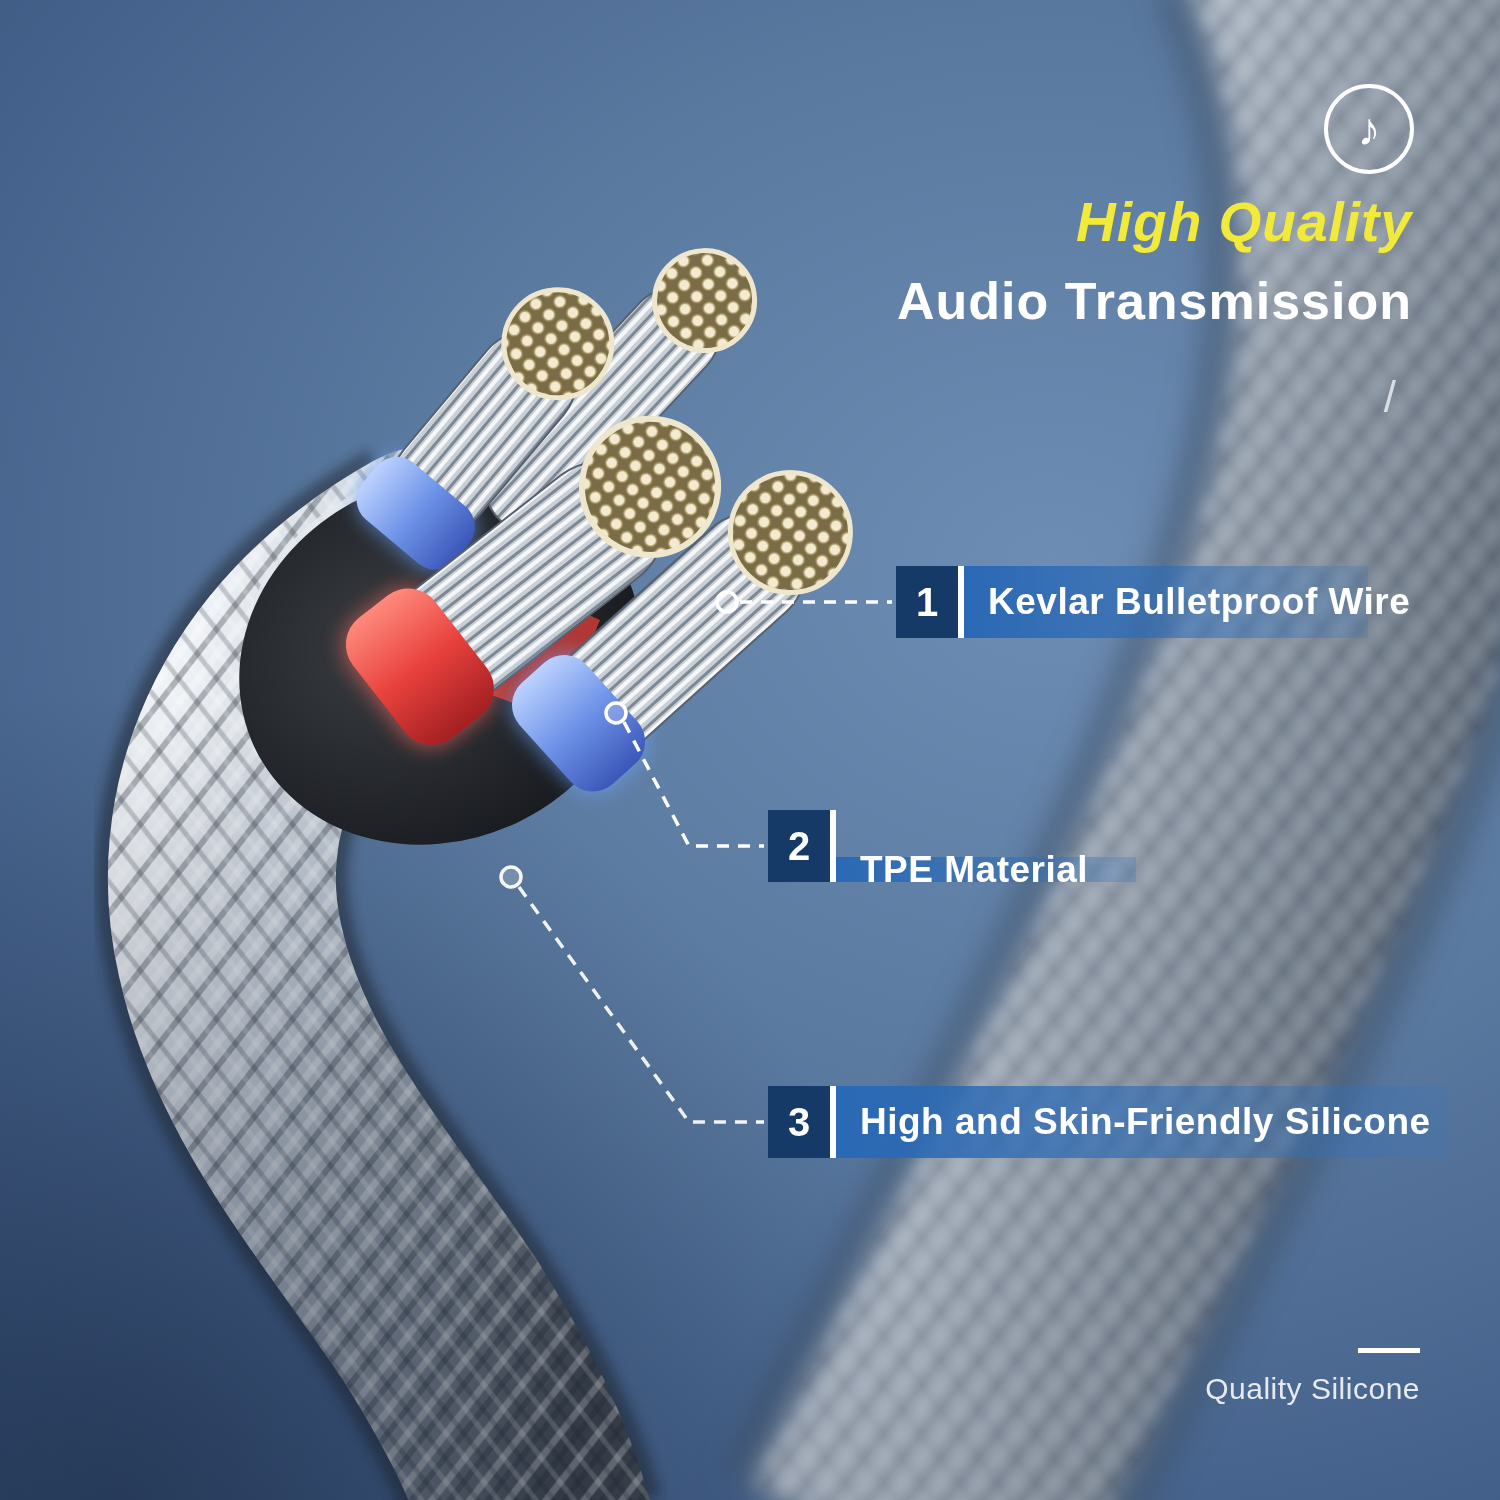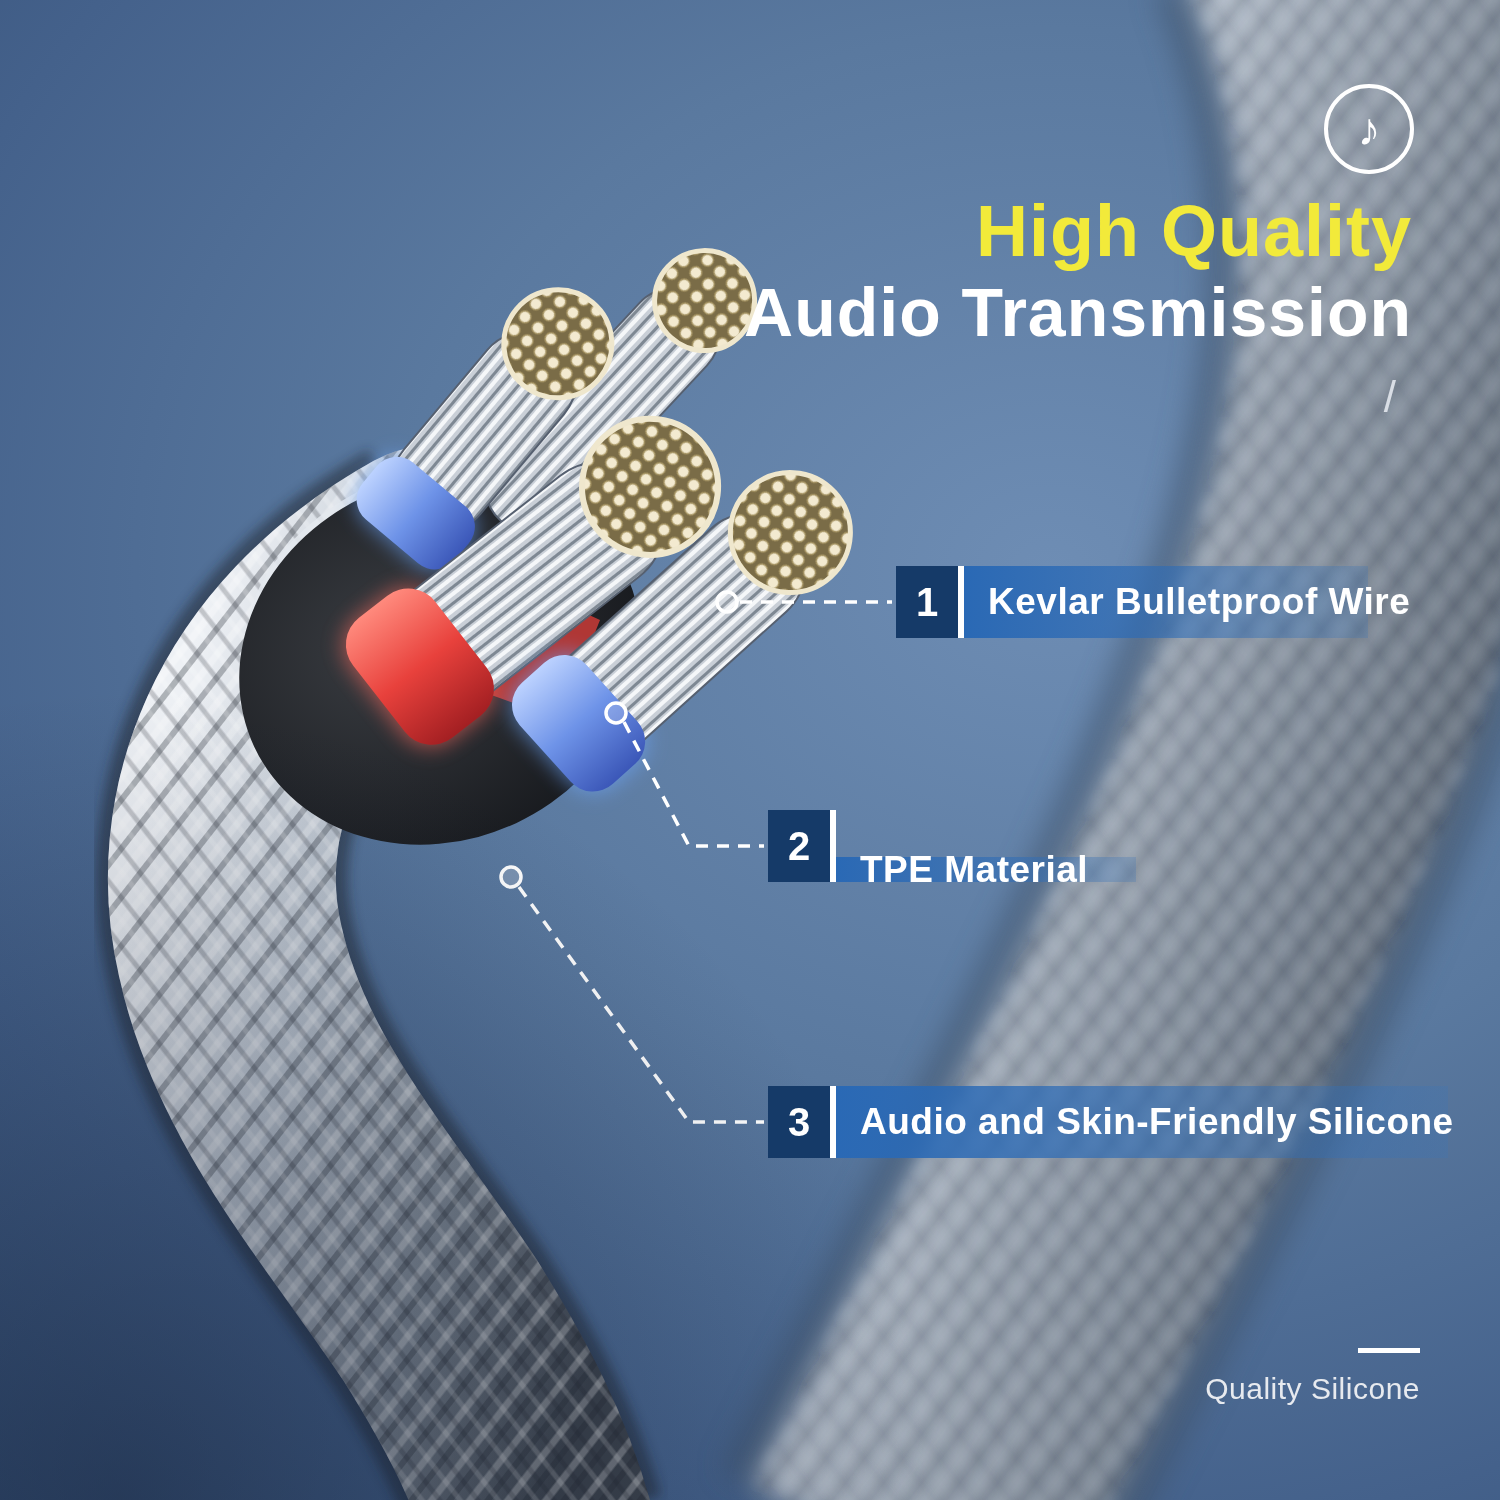--- a/index.html
+++ b/index.html
@@ -13,22 +13,22 @@
     background:radial-gradient(120% 120% at 8% 100%, rgba(15,25,45,.45) 0%, rgba(15,25,45,0) 45%);}
   svg.art{position:absolute;left:0;top:0;}
 
   
   .music-badge{
     position:absolute;top:84px;left:1324px;width:90px;height:90px;border:4px solid #ffffff;
     border-radius:50%;display:flex;align-items:center;justify-content:center;
     color:#ffffff;font-size:46px;line-height:1;box-sizing:border-box;
   }
   .heading{position:absolute;top:192px;right:88px;text-align:right;line-height:1.1;}
-  .heading .line1{font-size:72px;font-weight:800;letter-spacing:1px;}
-  .heading .line2{font-size:68px;font-weight:800;letter-spacing:1px;color:#ffffff;margin-top:4px;}
+  .heading .line1{font-size:55px;font-weight:800;letter-spacing:1px;font-style:italic;}
+  .heading .line2{font-size:52px;font-weight:800;letter-spacing:1px;color:#ffffff;margin-top:20px;}
   .slash{position:absolute;top:372px;right:104px;font-size:44px;color:#d9dee5;font-weight:400;}
 
   
   .callout{position:absolute;display:flex;height:72px;align-items:stretch;}
   .callout .num{
     width:62px;display:flex;align-items:center;justify-content:center;
     color:#ffffff;font-size:40px;font-weight:700;
   }
   .callout .sep{width:6px;background:#ffffff;}
   .callout .bar{
@@ -183,20 +183,20 @@
     <div class="sep"></div>
     <div class="bar" style="background:linear-gradient(90deg,#2a69b5 0%,rgba(58,117,185,0.25) 100%)">
       <span>TPE Material</span>
     </div>
   </div>
 
   <div class="callout callout-3">
     <div class="num" style="background:#153a68">3</div>
     <div class="sep"></div>
     <div class="bar" style="background:linear-gradient(90deg,#2a69b5 0%,rgba(58,117,185,0.25) 100%)">
-      <span>Audio and Skin-Friendly Silicone</span>
+      <span>High and Skin-Friendly Silicone</span>
     </div>
   </div>
 
   <div class="tag-rule"></div>
   <div class="tagline">Quality Silicone</div>
 
 </div>
 
 </body></html>

